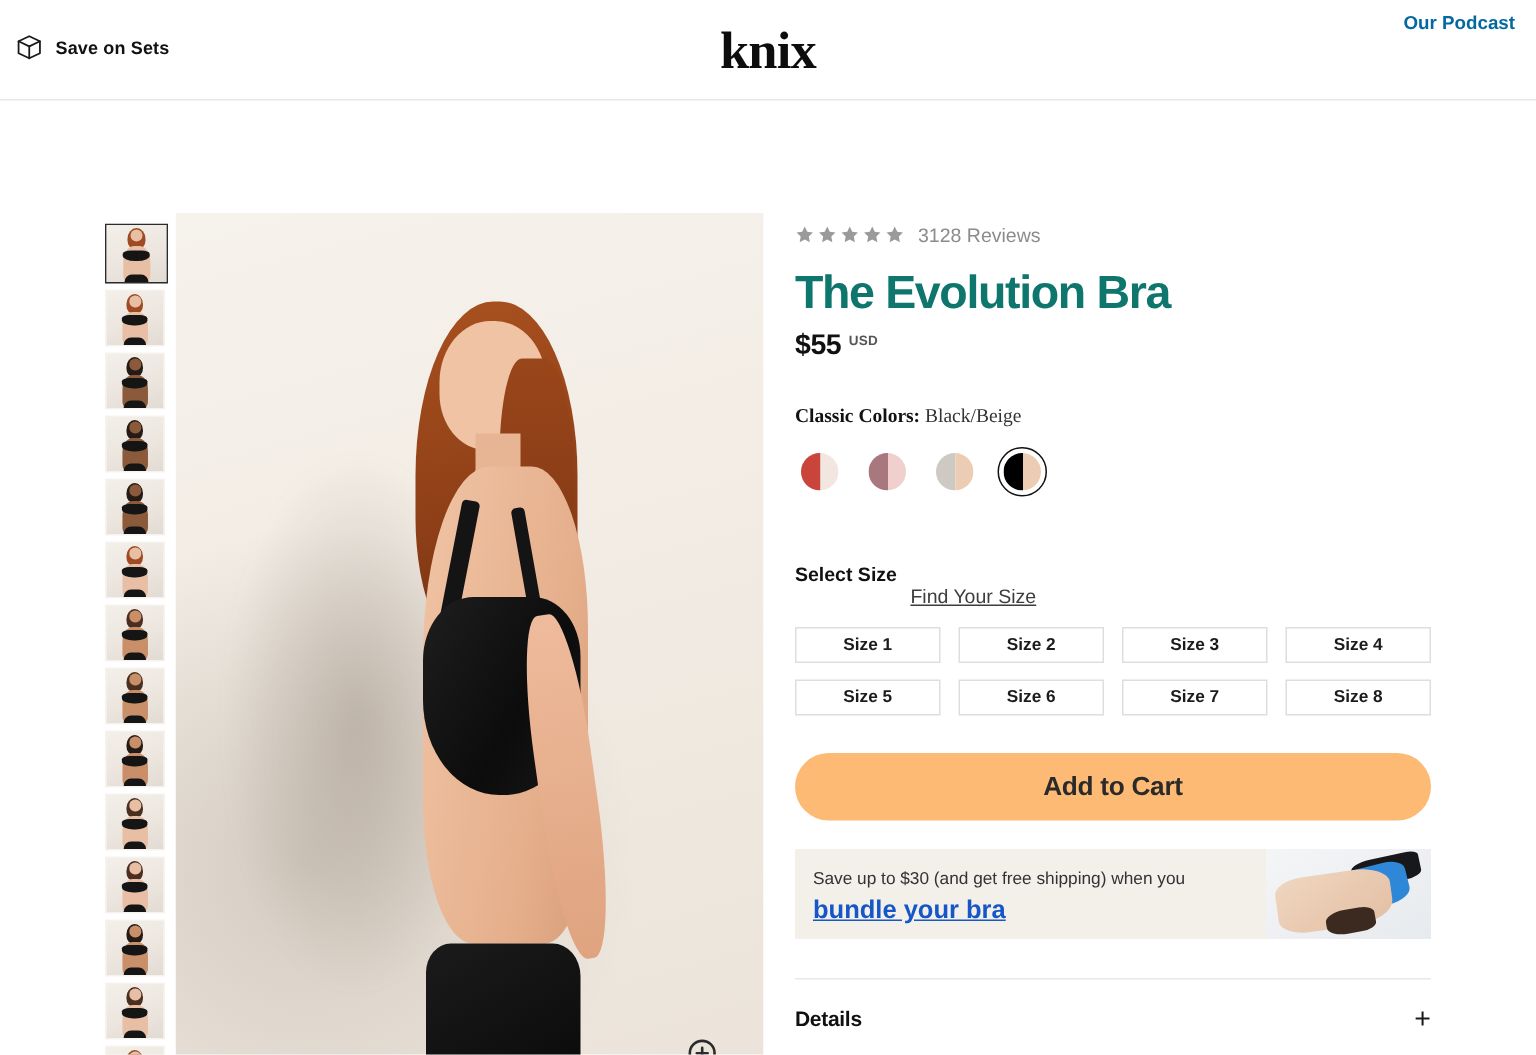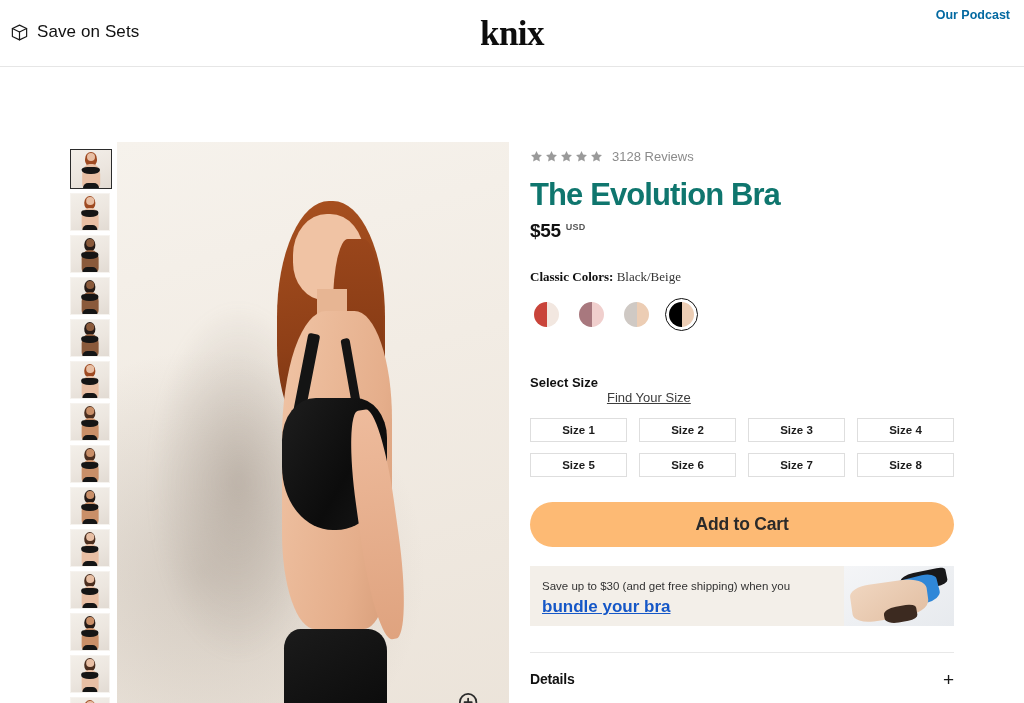--- a/index.html
+++ b/index.html
@@ -19,21 +19,21 @@
     border-bottom: 1px solid #e6e6e6;
     display: flex; align-items: center;
   }
   .header-left {
     position: absolute; left: 10px; top: 22px;
     display: flex; align-items: center; gap: 8px;
     cursor: pointer;
   }
   .box-icon { width: 19px; height: 19px; display: block; }
   .header-left-label {
-    font-size: 17px; font-weight: 400; letter-spacing: .1px; color: #111;
+    font-size: 12px; font-weight: 700; letter-spacing: .1px; color: #111;
   }
   .brand {
     position: absolute; left: 0; right: 0; top: 16px;
     text-align: center;
     font-family: "Liberation Serif", serif;
     font-size: 35px; font-weight: 700; letter-spacing: -.5px;
     color: #0d0d0d; line-height: 1;
   }
   .header-right {
     position: absolute; right: 14px; top: 8px;

